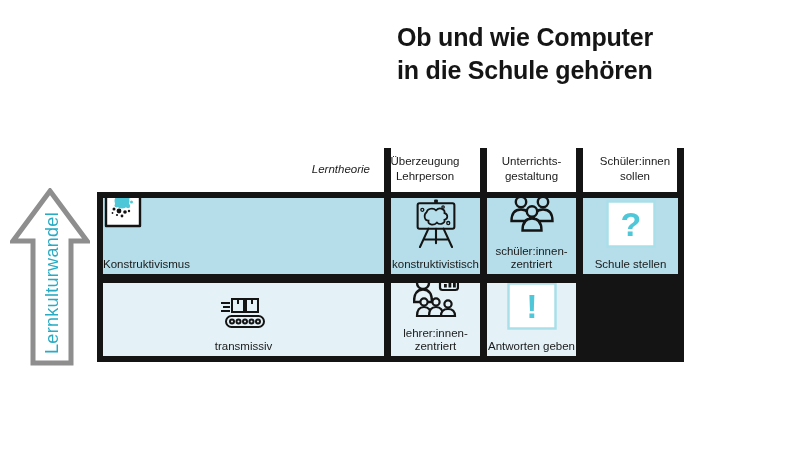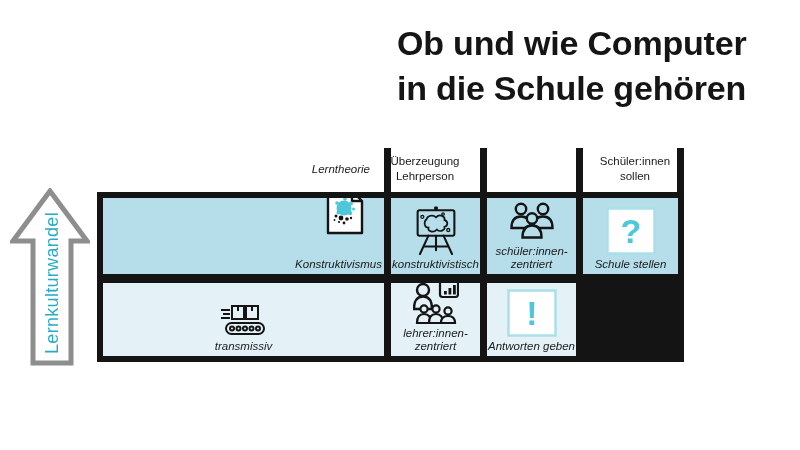--- a/index.html
+++ b/index.html
@@ -4,21 +4,21 @@
 <style>
   html,body { margin:0; padding:0; background:#ffffff; }
   .stage {
     position:relative; width:800px; height:450px; overflow:hidden;
     background:#ffffff; font-family:"Liberation Sans", sans-serif;
   }
 
   
   .title {
     position:absolute; left:397px; top:21px; margin:0;
-    font-size:34px; font-weight:bold; line-height:1.33; color:#151515;
+    font-size:25px; font-weight:bold; line-height:1.33; color:#151515;
     white-space:pre-line; letter-spacing:-0.2px;
   }
 
   
   .hdr {
     position:absolute; top:149px; height:40px;
     display:flex; align-items:center; justify-content:center;
     font-size:11.5px; line-height:1.3; color:#1a1a1a;
     white-space:pre-line; text-align:center;
   }
@@ -44,23 +44,23 @@
     column-gap:7px; row-gap:9px;
   }
   .cell {
     display:flex; flex-direction:column; align-items:center; justify-content:flex-end;
     padding-bottom:3px; box-sizing:border-box; overflow:hidden;
   }
   .row-1 { background:var(--row1-bg); }
   .row-2 { background:var(--row2-bg); }
   .cell-label {
     font-size:11.5px; line-height:1.15; color:#1a1a1a;
-    white-space:pre-line; text-align:center; margin-top:3px;font-style:italic;
-  }
-  .cell.first { align-items:flex-end; padding-right:2px;gap:20px; }
+    white-space:pre-line; text-align:center; margin-top:10px;
+  }
+  .cell.first { align-items:flex-start; padding-right:2px;gap:20px; }
   .cell.first .cell-label { text-align:right; }
   .cell.first .icon { margin-right:17px; }
   .icon { display:block; flex:0 0 auto; }
 
   
   .arrow-svg { position:absolute; left:10px; top:188px; }
   .arrow-label {
     position:absolute; left:-33px; top:272px; width:170px; height:22px;
     transform:rotate(-90deg); transform-origin:center;
     text-align:center; font-size:18px; line-height:22px;
@@ -82,20 +82,22 @@
   <div class="arrow-label">Lernkulturwandel</div>
 
   <div class="hdr-bar hdr-bar-1"></div>
   <div class="hdr-bar hdr-bar-2"></div>
   <div class="hdr-bar hdr-bar-3"></div>
   <div class="hdr-bar hdr-bar-4"></div>
 
   <div class="hdr hdr-1">Lerntheorie</div>
   <div class="hdr hdr-2">Überzeugung
 Lehrperson</div>
+  <div class="hdr hdr-3">Unterrichts-
+gestaltung</div>
   <div class="hdr hdr-4">Schüler:innen
 sollen</div>
 
   <div class="matrix">
 
     <div class="cell row-1 first">
       <svg class="icon" width="40" height="46" viewBox="0 0 40 46">
         <path d="M3 2 H27 L37 12 V44 H3 Z" fill="#ffffff" stroke="var(--ink)" stroke-width="2.4" stroke-linejoin="round"></path>
         <path d="M27 2 V12 H37" fill="none" stroke="var(--ink)" stroke-width="2.4" stroke-linejoin="round"></path>
         <g fill="var(--accent)">

